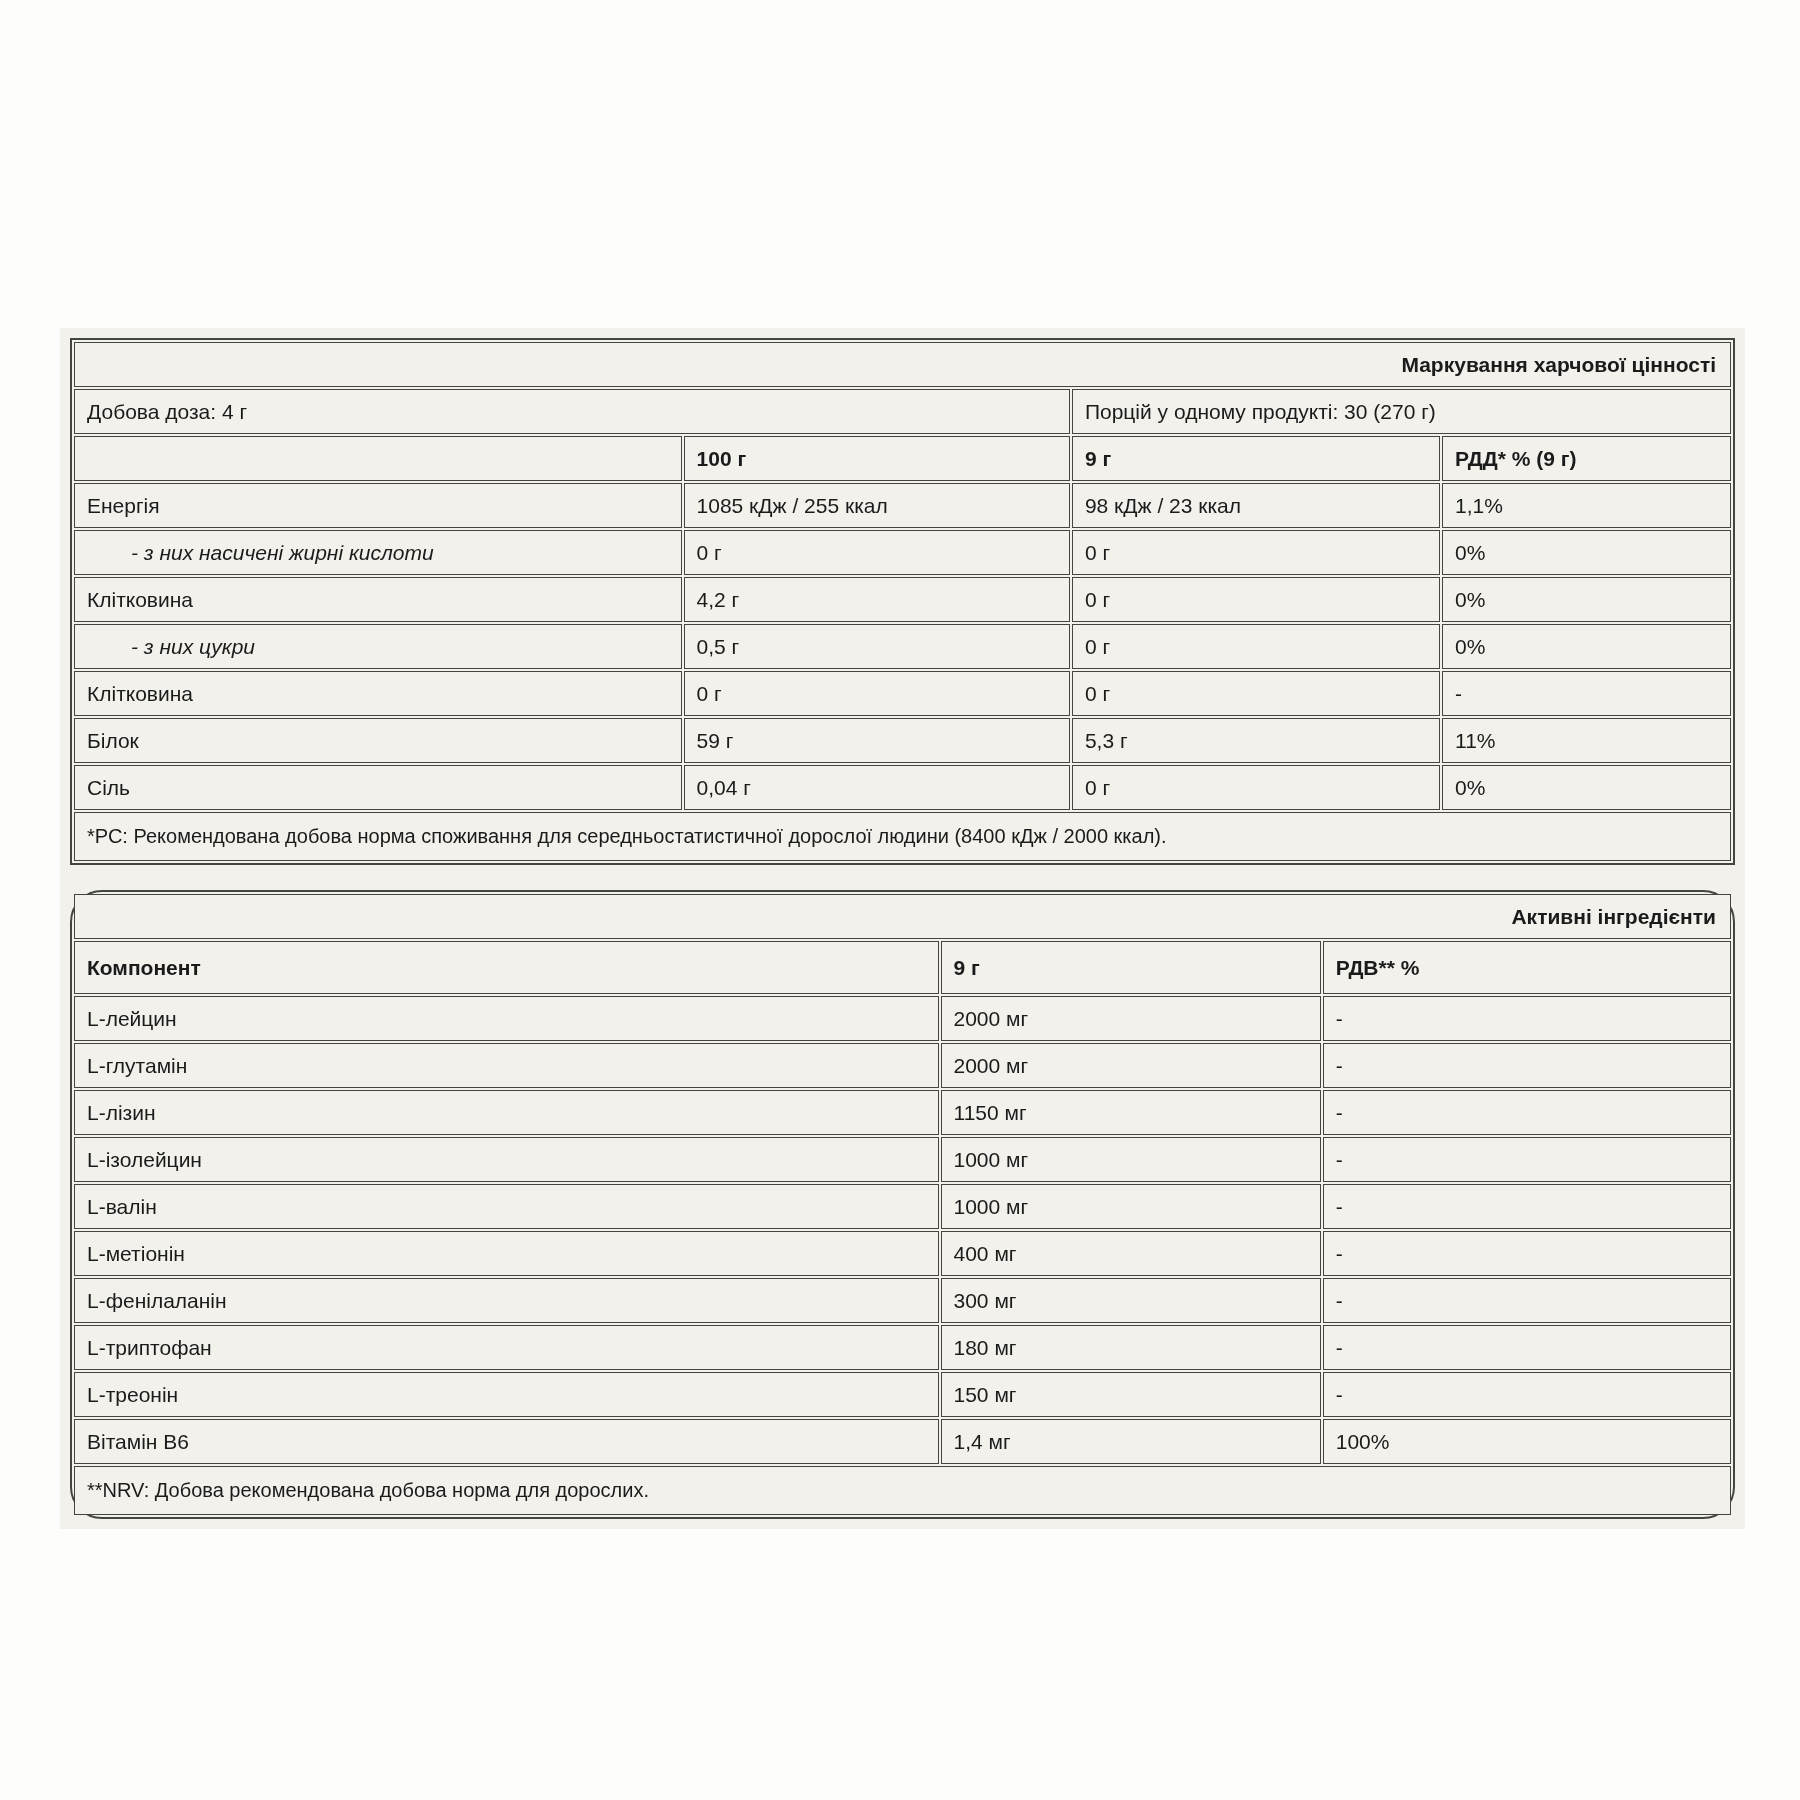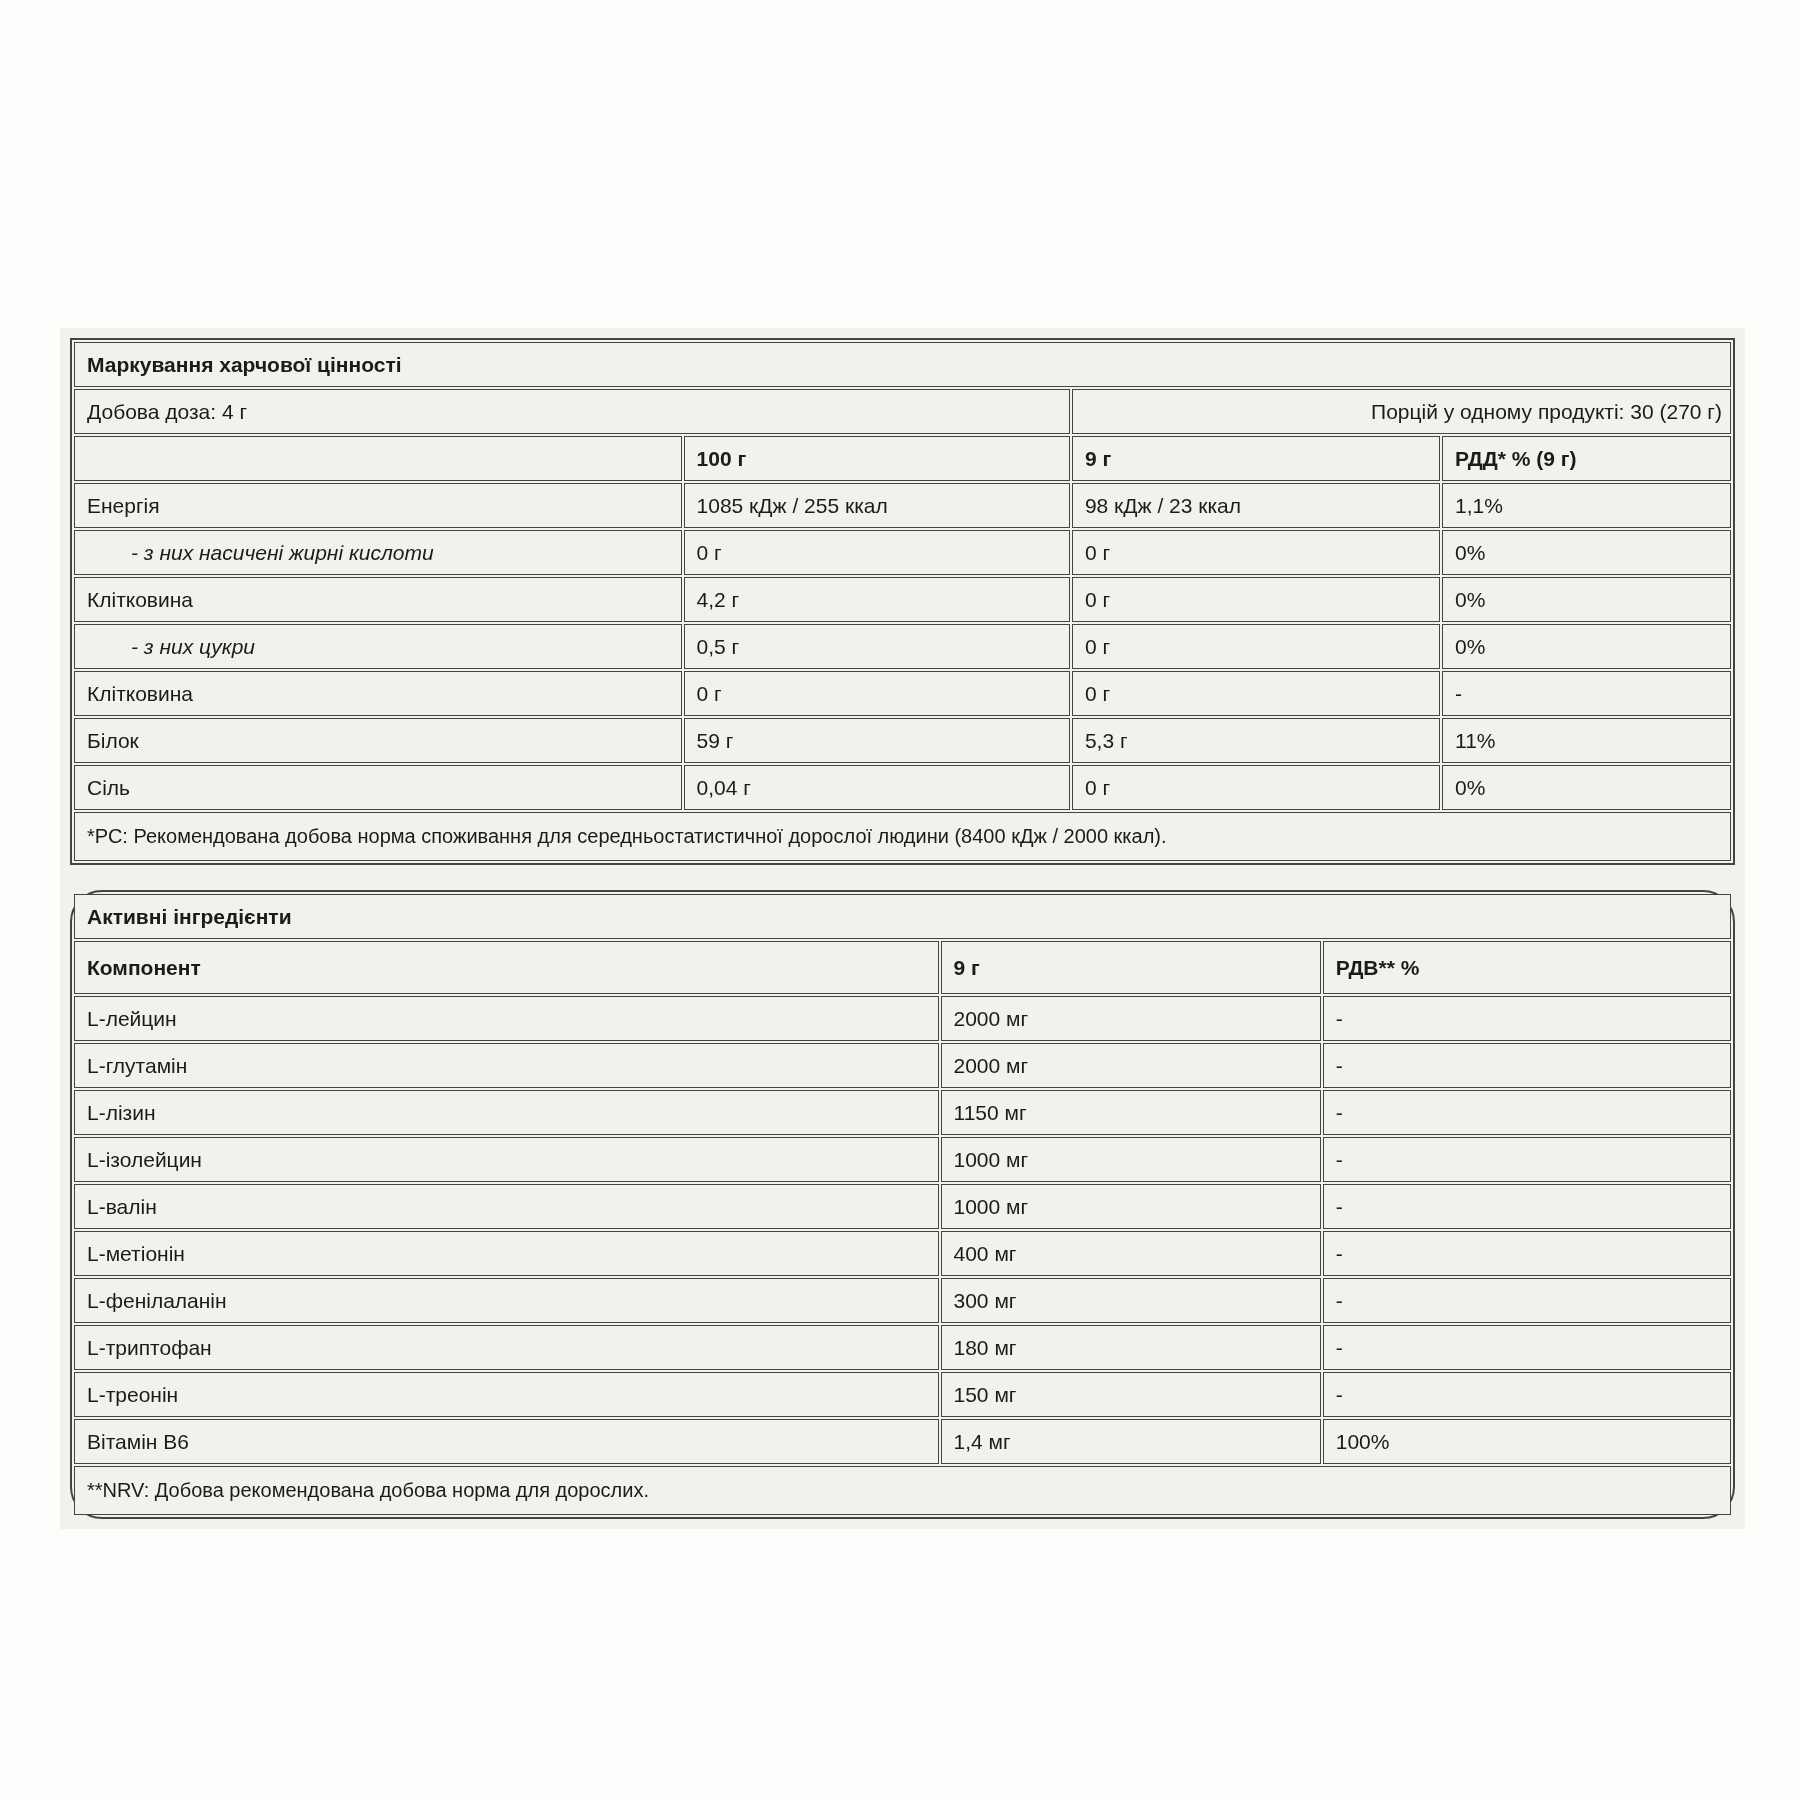--- a/index.html
+++ b/index.html
@@ -39,29 +39,28 @@
     border: 1px solid #45453f;
     background: #f2f1ec;
     font-size: 21px;
     line-height: 25px;
     padding: 9px 14px 9px 12px;
     vertical-align: middle;
     overflow: hidden;
     white-space: nowrap;
   }
   .tbl td.title {
-    text-align: left;
+    text-align: right;
     font-weight: bold;
   }
   .tbl td.num {
     text-align: left;
     padding-right: 14px;
   }
   .tbl td.right {
-    text-align: right;
     padding-right: 8px;
   }
   .tbl td.bold {
     font-weight: bold;
   }
   .tbl td.indent {
     padding-left: 56px;
     font-style: italic;
   }
   .tbl td.foot {

